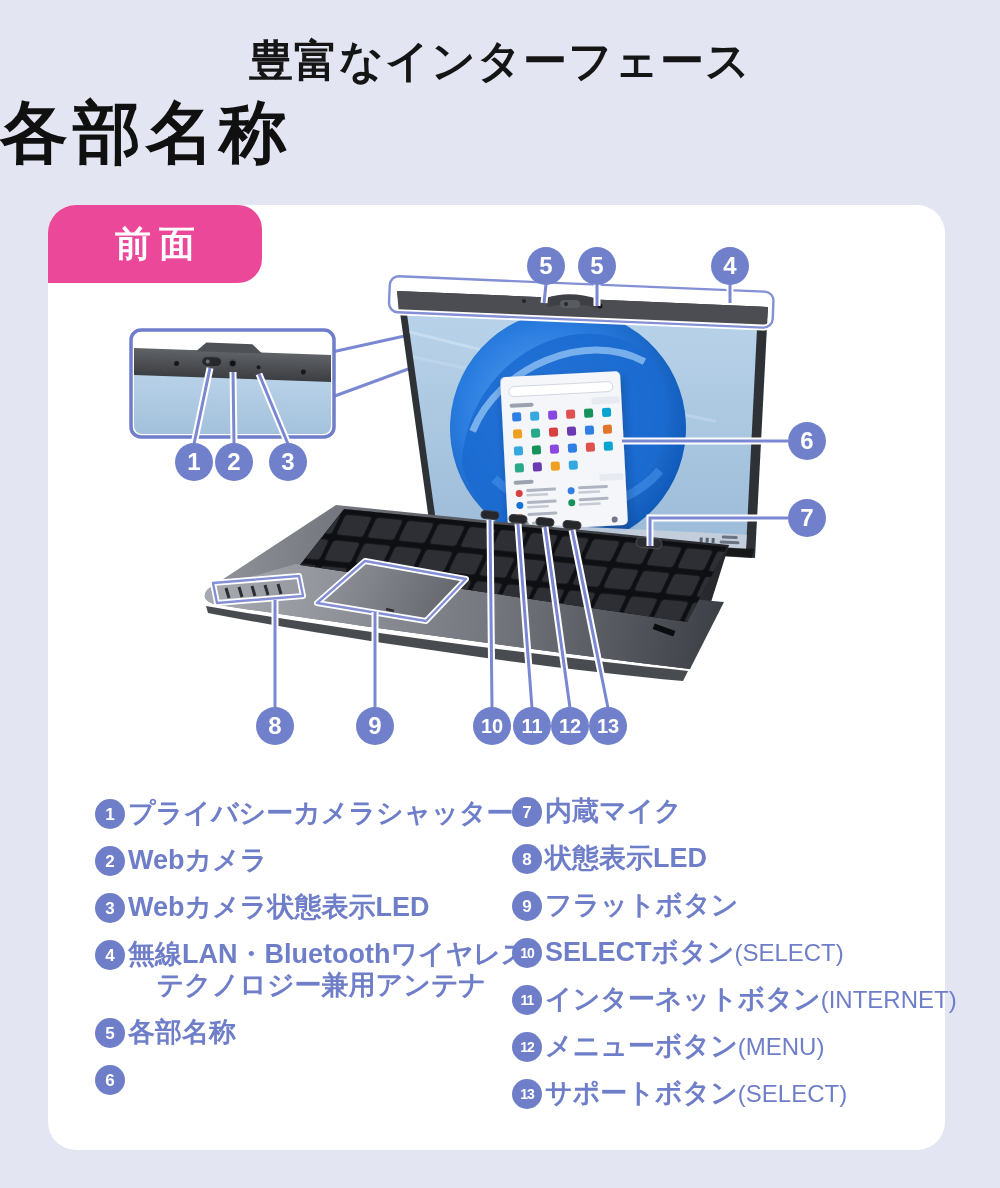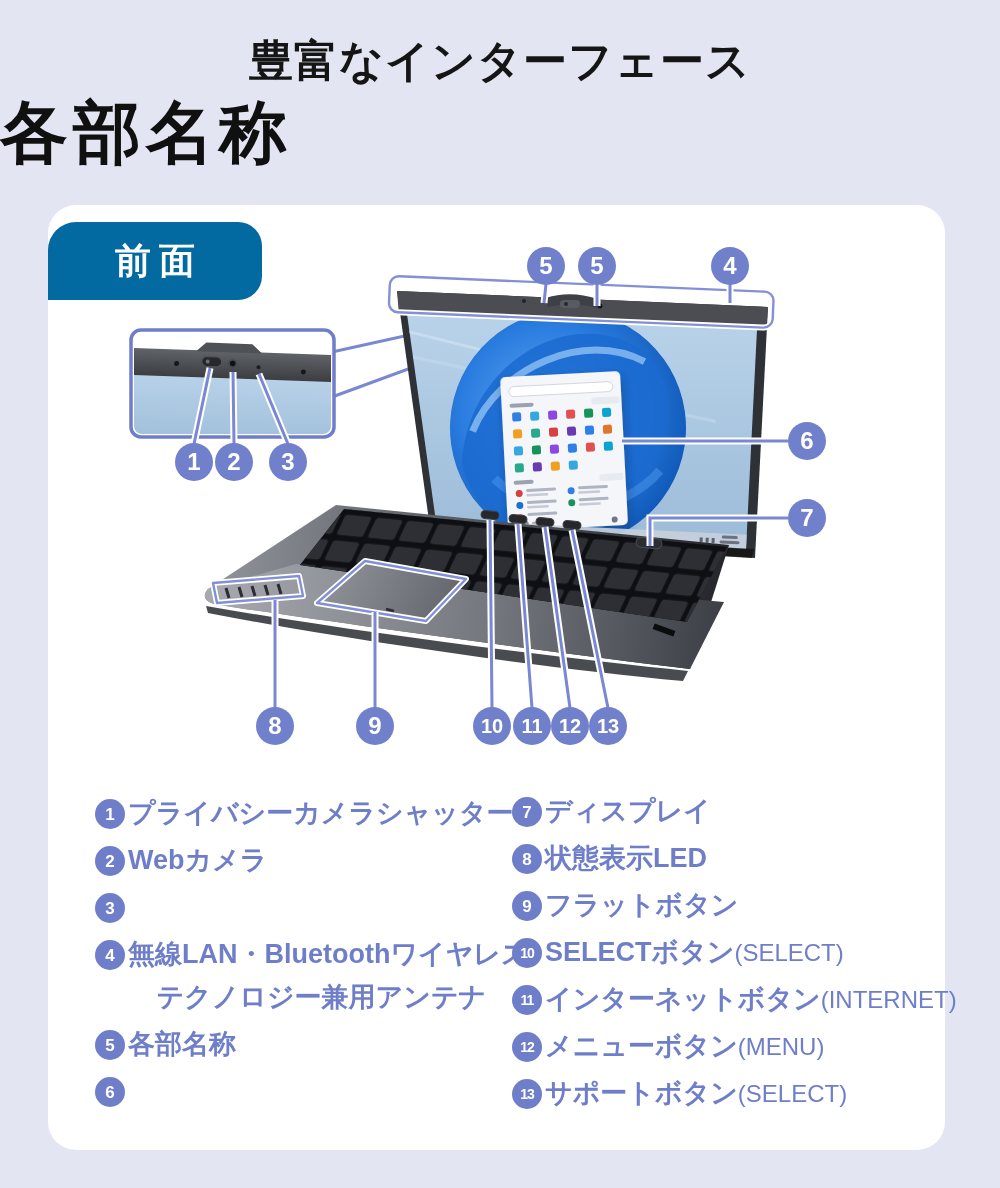--- a/index.html
+++ b/index.html
@@ -3,37 +3,37 @@
 <meta charset="utf-8">
 <style>
   html,body{margin:0;padding:0;}
   .page{position:relative;width:1000px;height:1188px;background:#e3e5f2;overflow:hidden;
         font-family:"Liberation Sans","DejaVu Sans",sans-serif;text-decoration:underline;}
   .subtitle{position:absolute;top:32px;left:0;width:1000px;text-align:center;
         font-size:44px;font-weight:900;color:#151515;letter-spacing:1px;}
   .main-title{position:absolute;top:88px;left:0;width:1000px;text-align:left;
         font-size:68px;font-weight:900;color:#101010;letter-spacing:5px;}
   .card{position:absolute;left:48px;top:205px;width:897px;height:945px;background:#ffffff;border-radius:28px;}
-  .badge{position:absolute;left:48px;top:205px;width:214px;height:78px;background:#0369a1;
+  .badge{position:absolute;left:48px;top:205px;width:214px;height:78px;background:#ec4899;
         border-radius:28px 24px 24px 0;color:#ffffff;font-size:36px;font-weight:800;
-        display:flex;align-items:center;justify-content:center;letter-spacing:8px;padding-left:8px;box-sizing:border-box;margin-top:17px;}
+        display:flex;align-items:center;justify-content:center;letter-spacing:8px;padding-left:8px;box-sizing:border-box;}
   svg.laptop{position:absolute;left:0;top:0;}
   .co{position:absolute;width:38px;height:38px;border-radius:50%;background:#7180cb;color:#ffffff;
         display:flex;align-items:center;justify-content:center;font-size:24px;font-weight:700;}
   .co.two{font-size:20px;}
   .legend{position:absolute;width:430px;color:#6f7ec8;font-size:27px;font-weight:700;}
   .legend.left{left:95px;top:798px;}
   .legend.right{left:512px;top:796px;}
   .li{display:flex;align-items:flex-start;margin-bottom:16px;line-height:31px;}
   .num{flex:0 0 auto;width:30px;height:30px;border-radius:50%;background:#6f7ec8;color:#fff;
         font-size:17px;font-weight:700;display:flex;align-items:center;justify-content:center;
         margin-right:3px;margin-top:1px;}
   .num.two{font-size:14px;letter-spacing:-1px;}
   .ltxt{white-space:nowrap;text-align:center;}
-  .line2{margin-left:-14px;white-space:nowrap;margin-top:12px;}
+  .line2{margin-left:-14px;white-space:nowrap;}
   .suffix{font-size:24px;font-weight:500;letter-spacing:0;}
 </style>
 </head>
 <body>
 
 <div class="page">
 
   <div class="subtitle">豊富なインターフェース</div>
   <div class="main-title">各部名称</div>
 
@@ -318,41 +318,42 @@
     <div class="li">
       <span class="num">1</span>
       <span class="ltxt">プライバシーカメラシャッター</span>
     </div>
     <div class="li">
       <span class="num">2</span>
       <span class="ltxt">Webカメラ</span>
     </div>
     <div class="li">
       <span class="num">3</span>
+      <span class="ltxt">Webカメラ状態表示LED</span>
     </div>
     <div class="li">
       <span class="num">4</span>
       <span class="ltxt">
         <span>無線LAN・Bluetoothワイヤレス</span>
         <span class="line2" style="display:block;">テクノロジー兼用アンテナ</span>
       </span>
     </div>
     <div class="li">
       <span class="num">5</span>
       <span class="ltxt">各部名称</span>
     </div>
     <div class="li">
       <span class="num">6</span>
     </div>
   </div>
 
   <div class="legend right">
     <div class="li">
       <span class="num">7</span>
-      <span class="ltxt">ディスプレイ</span>
+      <span class="ltxt">内蔵マイク</span>
     </div>
     <div class="li">
       <span class="num">8</span>
       <span class="ltxt">状態表示LED</span>
     </div>
     <div class="li">
       <span class="num">9</span>
       <span class="ltxt">フラットボタン</span>
     </div>
     <div class="li">

